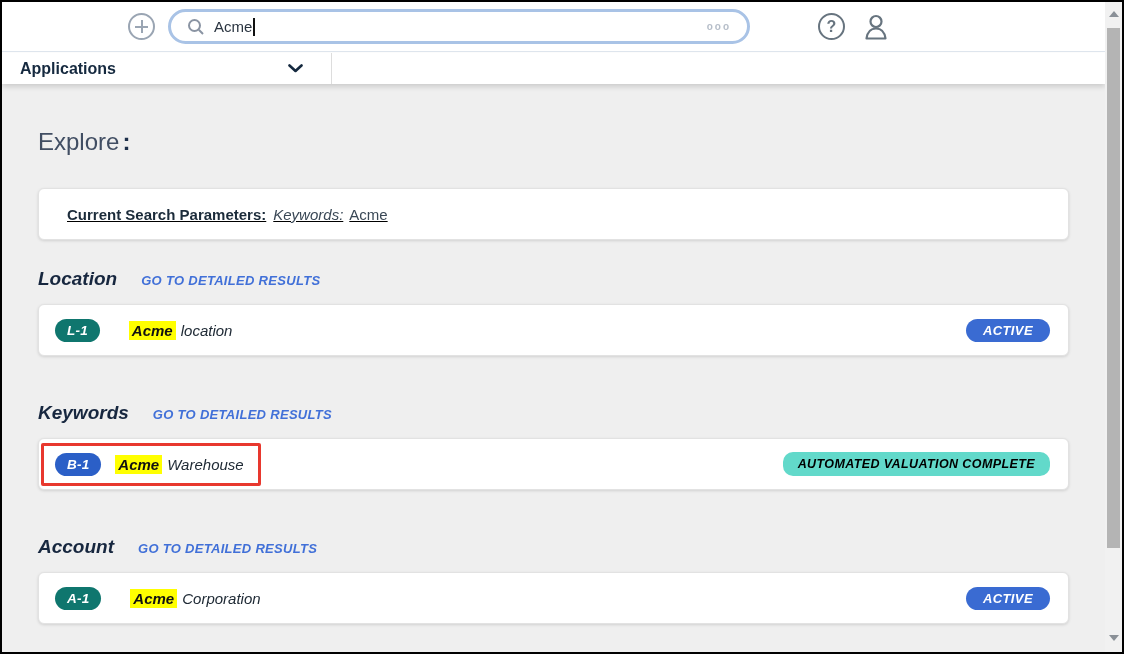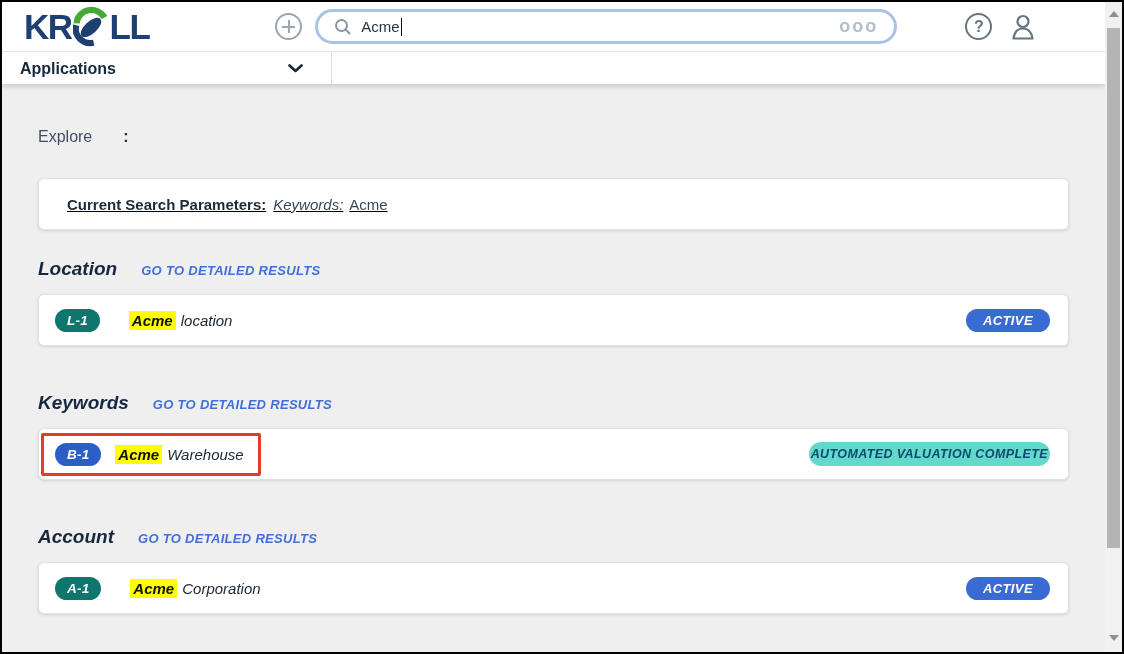--- a/index.html
+++ b/index.html
@@ -34,21 +34,21 @@
 
   .search-pill {
     margin-left:13px; width:582px; height:35px;
     border:3px solid #a9c3e6; border-radius:18px;
     display:flex; align-items:center; padding:0 16px; background:#fff;
   }
   .search-pill .sicon { flex:none; }
   .search-value { margin-left:9px; font-size:15px; color:#2a3440; }
   .caret { width:1.5px; height:18px; background:#111; margin-left:1px; }
   .search-spacer { flex:1; }
-  .more-dots { color:#b6bec9; font-size:18px; font-weight:700; letter-spacing:2px; cursor:pointer; }
+  .more-dots { color:#b6bec9; font-size:10px; font-weight:700; letter-spacing:2px; cursor:pointer; }
 
   .help-btn {
     width:27px; height:27px; border:2px solid #67747f; border-radius:50%;
     margin-left:68px; color:#67747f; font-size:16px; font-weight:700;
     display:flex; align-items:center; justify-content:center; cursor:pointer;
   }
   .user-btn { margin-left:16px; cursor:pointer; display:flex; align-items:center; }
 
   
   .app-bar {
@@ -62,21 +62,21 @@
     border-right:1px solid #ddd;
   }
   .apps-dd .lbl { font-size:16px; font-weight:700; color:#15293f; }
   .apps-dd svg { margin-left:auto; margin-right:10px; }
 
   
   .content {
     position:absolute; top:82px; left:0; right:17px; bottom:0;
     background:#efefef; padding:44px 36px 0 36px; overflow:hidden;
   }
-  .page-title { font-size:16px; display:flex; align-items:flex-start;gap:28px; }
+  .page-title { font-size:24px; display:flex; align-items:flex-start; }
   .page-title .pfx { color:#414e63; font-weight:400; }
   .page-title .sep { color:#1d2f4a; font-weight:800; margin:0 7px 0 3px; }
   .page-title .main { color:#1a3e6e; font-weight:700; }
 
   .card {
     background:#fff; border:1px solid #e2e2e2; border-radius:6px;
     box-shadow:0 1px 3px rgba(0,0,0,0.13);
     height:52px; display:flex; align-items:center;
   }
   .params-card { margin-top:32px; padding:0 28px; font-size:15px;text-decoration:underline; }
@@ -111,48 +111,39 @@
     padding:7px 14px 7px 11px; margin-left:-14px;
   }
   .annotation-box .item-name { margin-left:14px; }
 
   .spacer { flex:1; }
 
   .status-pill {
     border-radius:13px; font-weight:700; flex:none; letter-spacing:0.4px;
   }
   .pill-active { background:#3a6bd2; color:#fff; font-size:13px; padding:4px 17px; }
-  .pill-complete { background:#62d9ca; color:#0c4a6e; font-size:12.5px; padding:5px 2px; }
+  .pill-complete { background:#62d9ca; color:#000000; font-size:12.5px; padding:5px 15px;border-radius:10px; }
 
   
   .scrollbar {
     position:absolute; top:0; right:0; bottom:0; width:17px;
     background:#f1f1f1; z-index:5;
   }
   .sb-thumb { position:absolute; top:26px; left:2px; width:13px; height:520px; background:#b4b4b4; }
   .sb-up, .sb-down {
     position:absolute; left:4px; width:0; height:0; cursor:pointer;
     border-left:5px solid transparent; border-right:5px solid transparent;
   }
   .sb-up { top:9px; border-bottom:6px solid #8a9097; }
   .sb-down { bottom:11px; border-top:6px solid #8a9097; }
 </style>
 </head>
 <body>
 
 <div class="top-header">
-  <div class="logo">
-    <span class="ltr">KR</span>
-    <svg width="36" height="42" viewBox="0 0 40 42">
-      <path d="M4 17 A 16.5 16 0 0 1 35 10.5" stroke="#46a835" stroke-width="7" fill="none"></path>
-      <path d="M3.5 19 A 16.5 16 0 0 0 23 38.5" stroke="#1e3f72" stroke-width="7" fill="none"></path>
-      <ellipse cx="20" cy="21.5" rx="14" ry="6.8" transform="rotate(-42 20 21.5)" fill="#1e3f72"></ellipse>
-    </svg>
-    <span class="ltr">LL</span>
-  </div>
 
   <div class="plus-btn" title=""></div>
 
   <div class="search-pill">
     <svg class="sicon" width="18" height="18" viewBox="0 0 18 18">
       <circle cx="7.5" cy="7.5" r="5.5" stroke="#8a94a3" stroke-width="2" fill="none"></circle>
       <line x1="11.8" y1="11.8" x2="16" y2="16" stroke="#8a94a3" stroke-width="2"></line>
     </svg>
     <span class="search-value">Acme</span>
     <span class="caret"></span>

